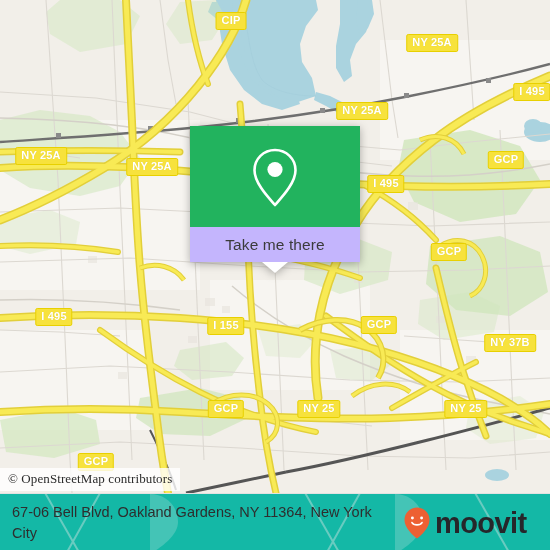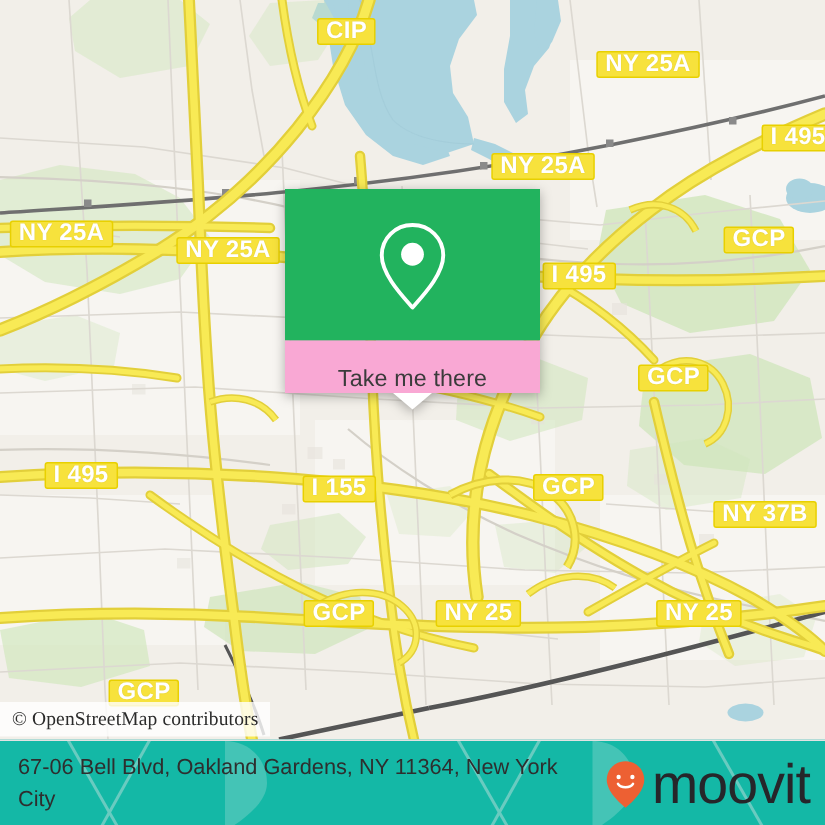--- a/index.html
+++ b/index.html
@@ -29,21 +29,21 @@
 
   
   .shield {
     position: absolute;
     background: #f7e23c;
     border: 1.6px solid #e8d000;
     border-radius: 2px;
     color: #ffffff;
     font-family: "Liberation Sans", sans-serif;
     font-weight: bold;
-    font-size: 16px;
+    font-size: 11px;
     line-height: 13px;
     padding: 1px 5px 2px 5px;
     white-space: nowrap;
     letter-spacing: 0.2px;
     text-shadow: 0 0 1px rgba(0,0,0,0.12);
     transform: translate(-50%, -50%);
     z-index: 20;
   }
 
   
@@ -70,24 +70,24 @@
     filter: drop-shadow(0 2px 4px rgba(0,0,0,0.30));
   }
   #poi-card-head {
     background: #22b35e;
     height: 101px;
     display: flex;
     align-items: center;
     justify-content: center;
   }
   #poi-card-body {
-    background: #f9a8d4;
+    background: #c4b5fd;
     height: 35px;
     display: flex;
-    align-items: flex-end;
+    align-items: center;
     justify-content: center;
   }
   #poi-card-label {
     font-size: 15.5px;
     color: #3b3b3b;
     font-family: "Liberation Sans", sans-serif;
     letter-spacing: 0.1px;
   }
   #poi-card-pointer {
     width: 0; height: 0;
@@ -130,22 +130,22 @@
     padding-right: 10px;
     max-width: 390px;
   }
   #brand {
     flex: 0 0 auto;
     display: flex;
     align-items: center;
     gap: 3px;
   }
   #brand-wordmark {
-    font-size: 37px;
-    font-weight: normal;
+    font-size: 29px;
+    font-weight: bold;
     color: #26262a;
     letter-spacing: -0.6px;
     font-family: "Liberation Sans", sans-serif;
     line-height: 30px;
   }
 </style>
 </head>
 <body>
 
 <div id="app">

